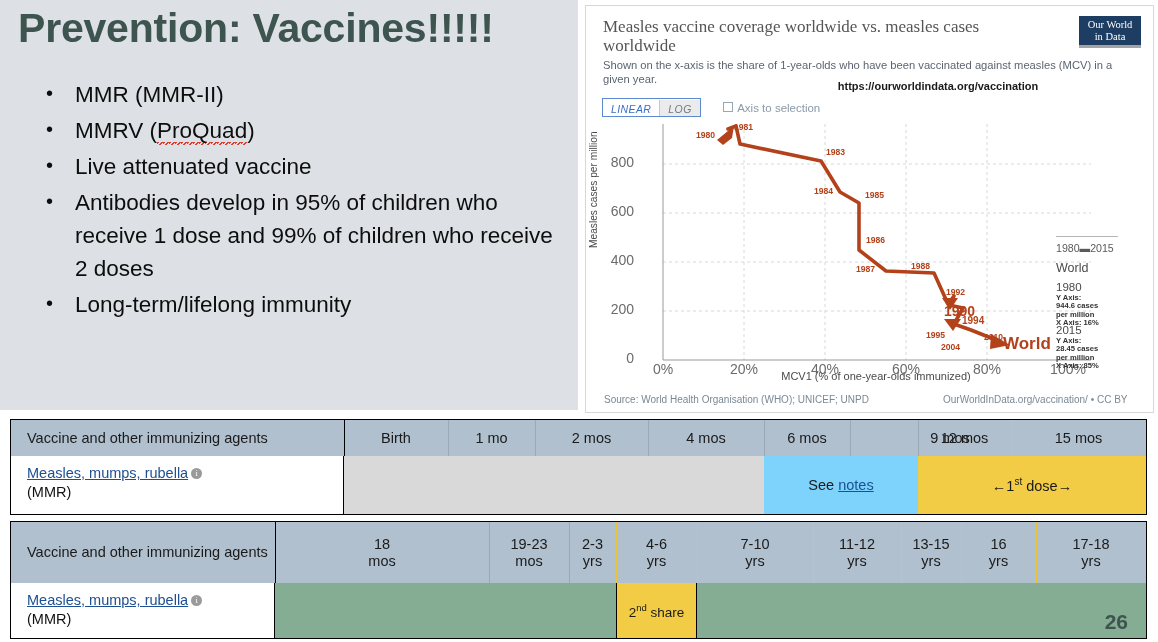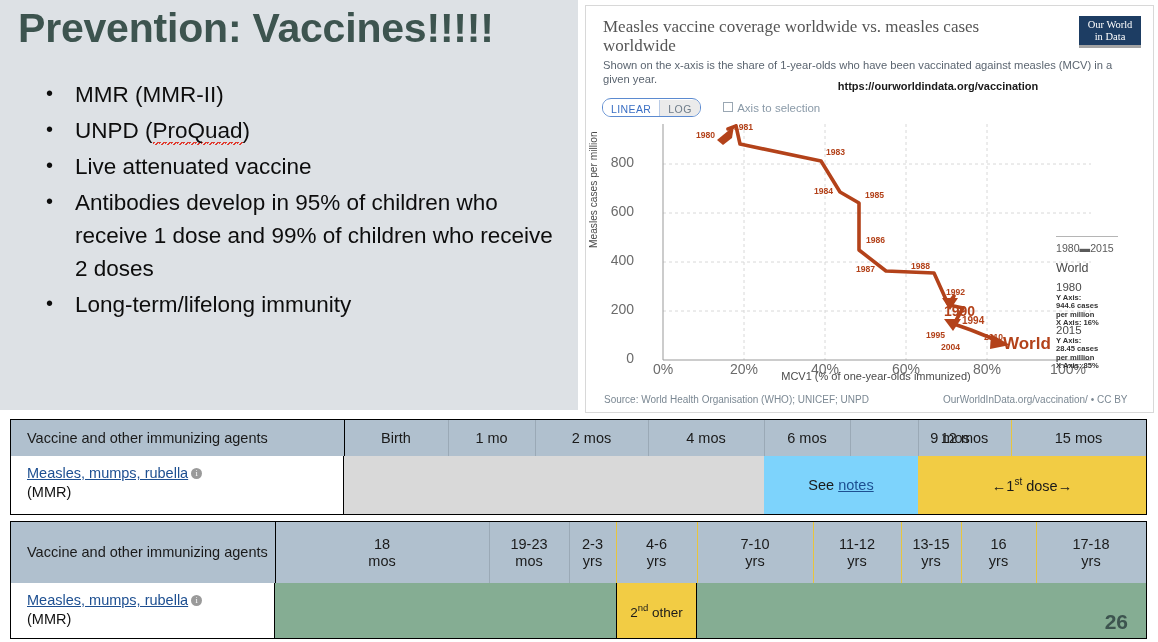--- a/index.html
+++ b/index.html
@@ -59,22 +59,22 @@
   .chart-sub{
     position:absolute;left:17px;top:52px;width:510px;
     font-size:11.2px;line-height:14px;color:#5b6570;
   }
   .chart-url{
     position:absolute;left:137px;top:74px;width:430px;text-align:center;
     font-size:11px;color:#1a1a1a;font-weight:bold;
   }
   .ctrl-row{position:absolute;left:16px;top:92px;height:18px;}
   .pill{
-    display:inline-block;border:1px solid #5b8ad0;border-radius:9px;overflow:hidden;
-    vertical-align:middle;height:17px;
+    display:inline-block;border:1px solid #5b8ad0;border-radius:0;overflow:hidden;
+    vertical-align:middle;height:17px;font-style:italic;
   }
   .pill span{
     display:inline-block;padding:1px 8px 0 8px;font-size:10.5px;line-height:16px;
     letter-spacing:0.4px;
   }
   .pill .on{color:#3a6fc4;background:#ffffff;border-right:1px solid #b9cbe6;}
   .pill .off{color:#6d7b88;background:#ebebeb;}
   .zoomsel{
     display:inline-block;vertical-align:middle;margin-left:18px;
     font-size:11.5px;color:#8a9aa8;
@@ -152,21 +152,21 @@
 </style>
 </head>
 <body>
 
 <div class="slide">
 
   <div class="left-panel">
     <div class="slide-title">Prevention: Vaccines!!!!!</div>
     <ul class="bullets">
       <li><span>MMR (MMR-II)</span></li>
-      <li><span>UNPD (</span><span class="squiggle">ProQuad</span><span>)</span></li>
+      <li><span>MMRV (</span><span class="squiggle">ProQuad</span><span>)</span></li>
       <li><span>Live attenuated vaccine</span></li>
       <li><span>Antibodies develop in 95% of children who receive 1 dose and 99% of children who receive 2 doses</span></li>
       <li><span>Long-term/lifelong immunity</span></li>
     </ul>
   </div>
 
   <div class="chart-card">
     <div class="chart-title">Measles vaccine coverage worldwide vs. measles cases worldwide</div>
     <div class="owid-logo">
       <span>Our World</span><br>
@@ -351,20 +351,20 @@
       <div class="vline y" style="left:1025px;"></div>
     </div>
 
     <div class="t-body" style="top:61px;height:55px;">
       <div class="rowlabel" style="width:264px;border-right:1px solid #000;">
         <span class="lnk">Measles, mumps, rubella</span><span class="info-i">i</span><br>
         <span>(MMR)</span>
       </div>
       <div class="seg" style="left:264px;width:341px;background:#85ad93;"></div>
       <div class="seg" style="left:605px;width:81px;background:#f2cc44;border-left:1px solid #000;border-right:1px solid #000;box-sizing:border-box;">
-        <span style="font-size:13.5px;"><span>2</span><sup style="font-size:9.5px;">nd</sup><span> other</span></span>
+        <span style="font-size:13.5px;"><span>2</span><sup style="font-size:9.5px;">nd</sup><span> share</span></span>
       </div>
       <div class="seg" style="left:686px;width:449px;background:#85ad93;"></div>
       <div class="page-num">26</div>
     </div>
   </div>
 
 </div>
 
 </body></html>

